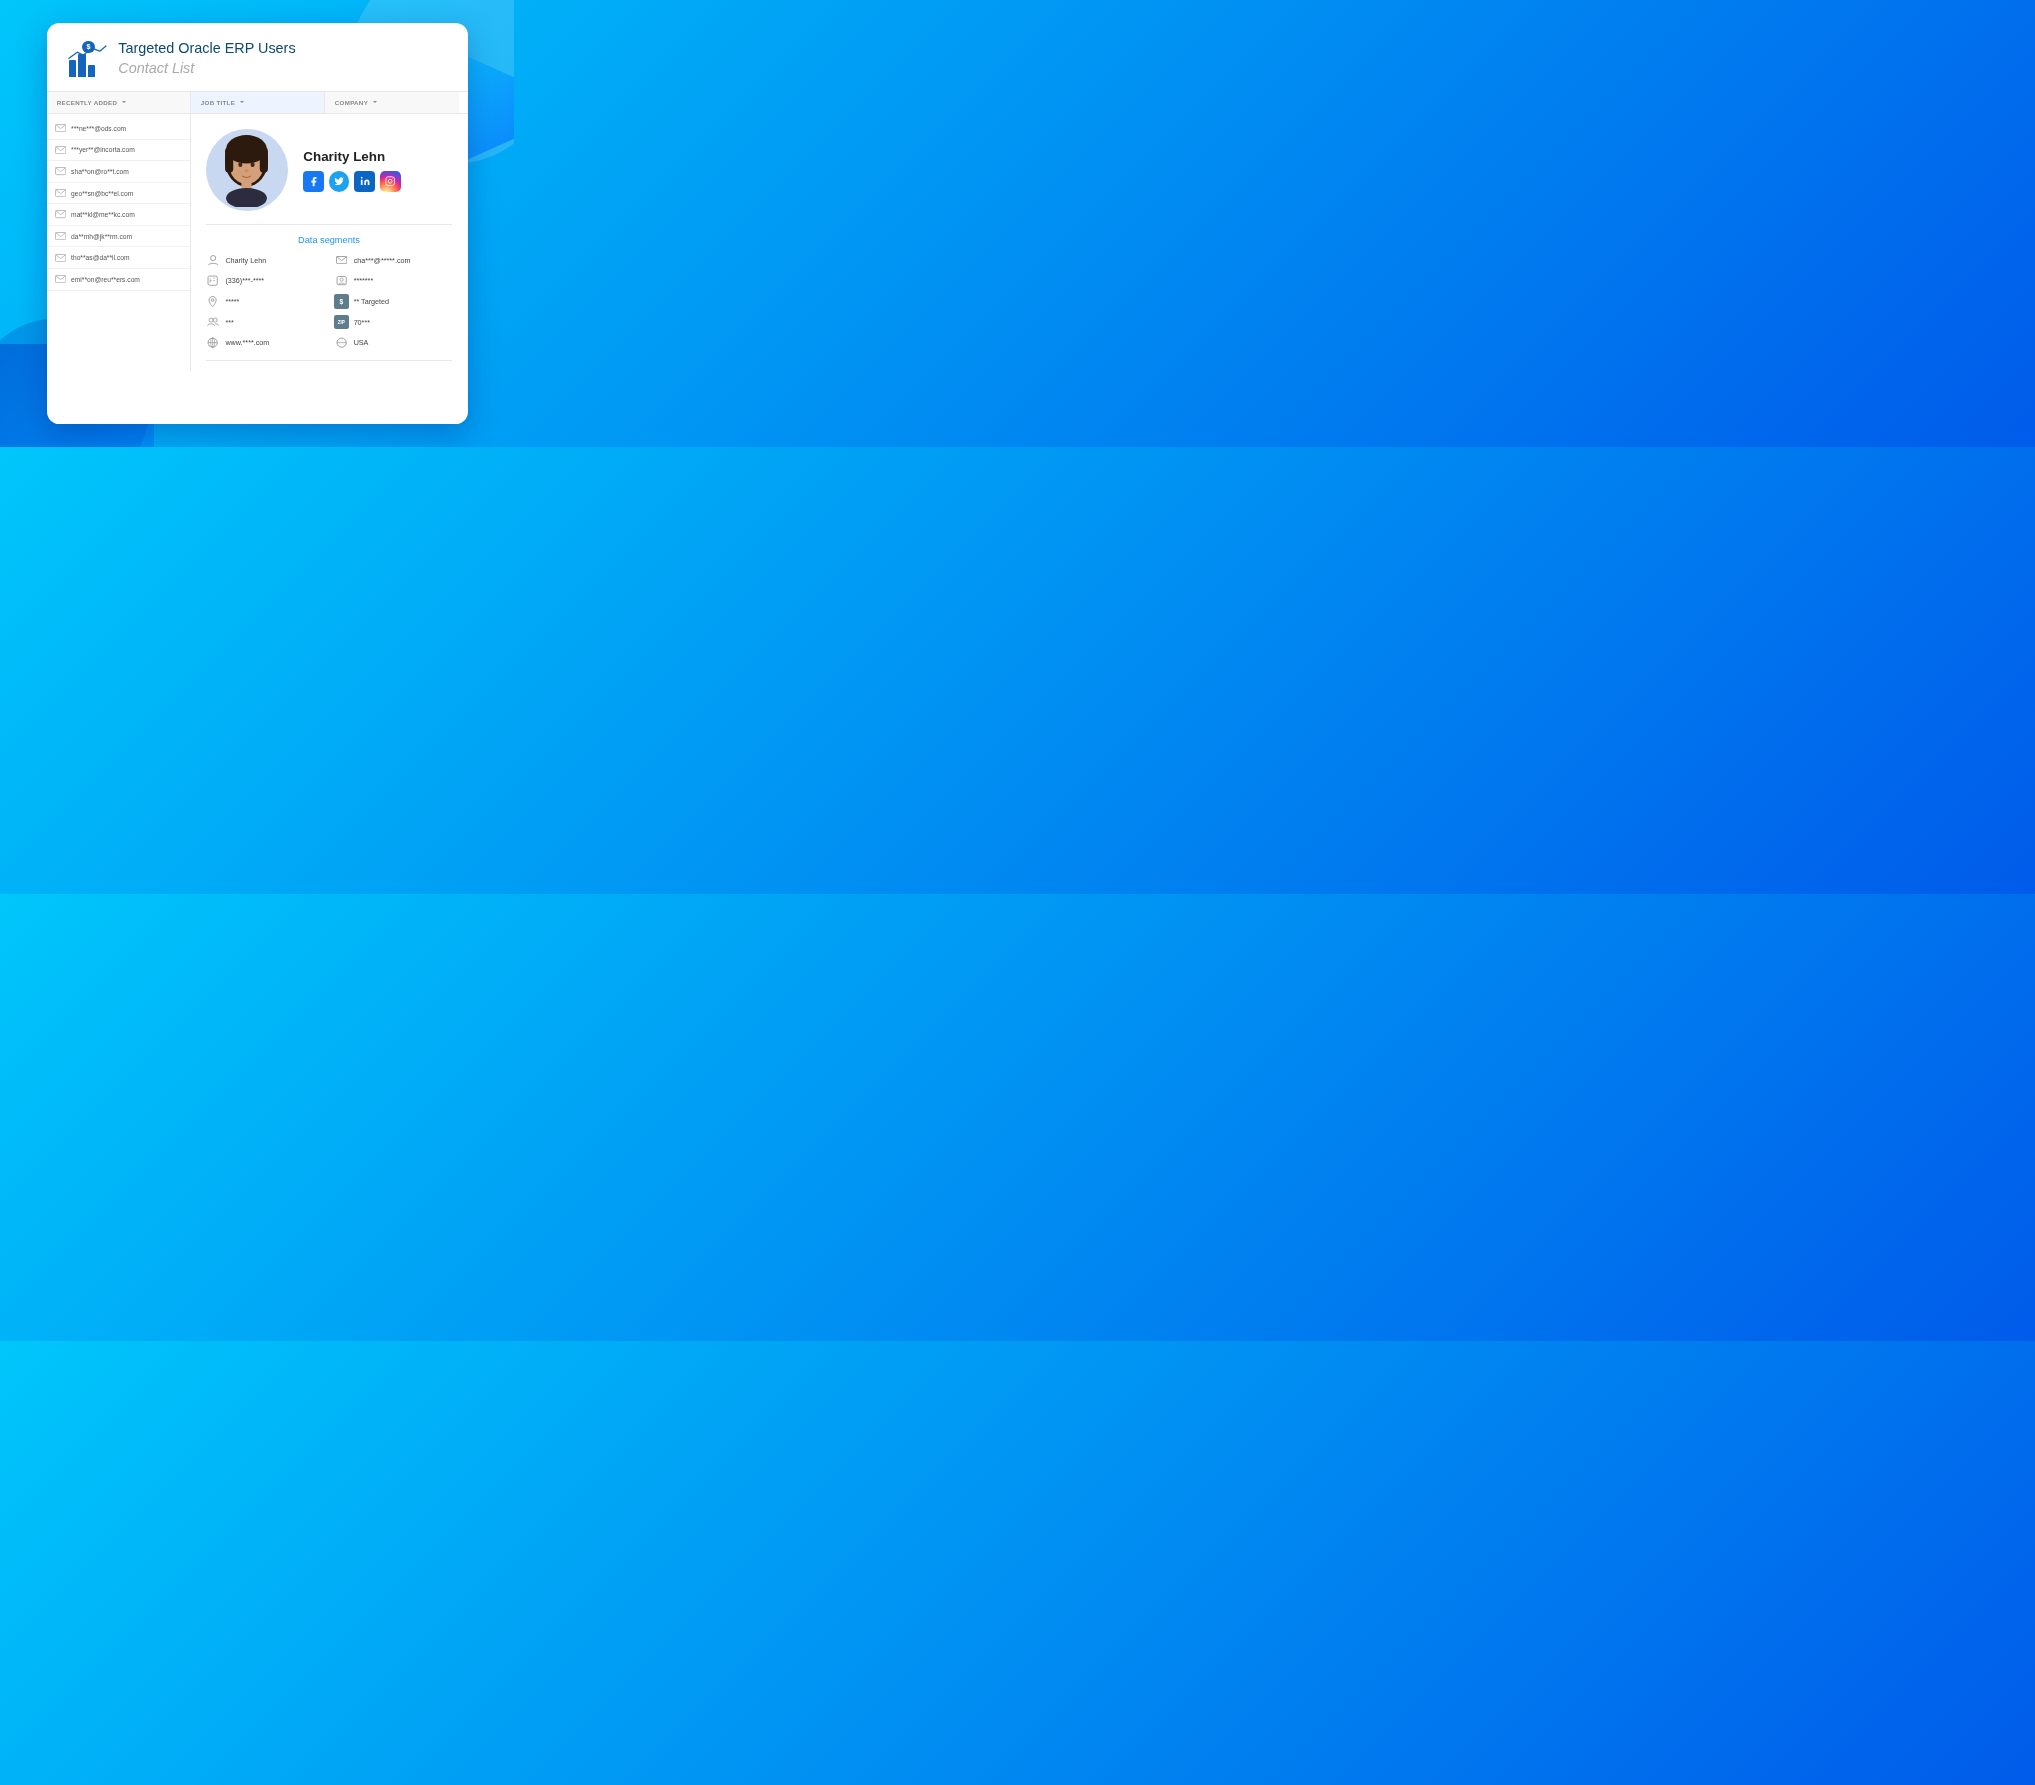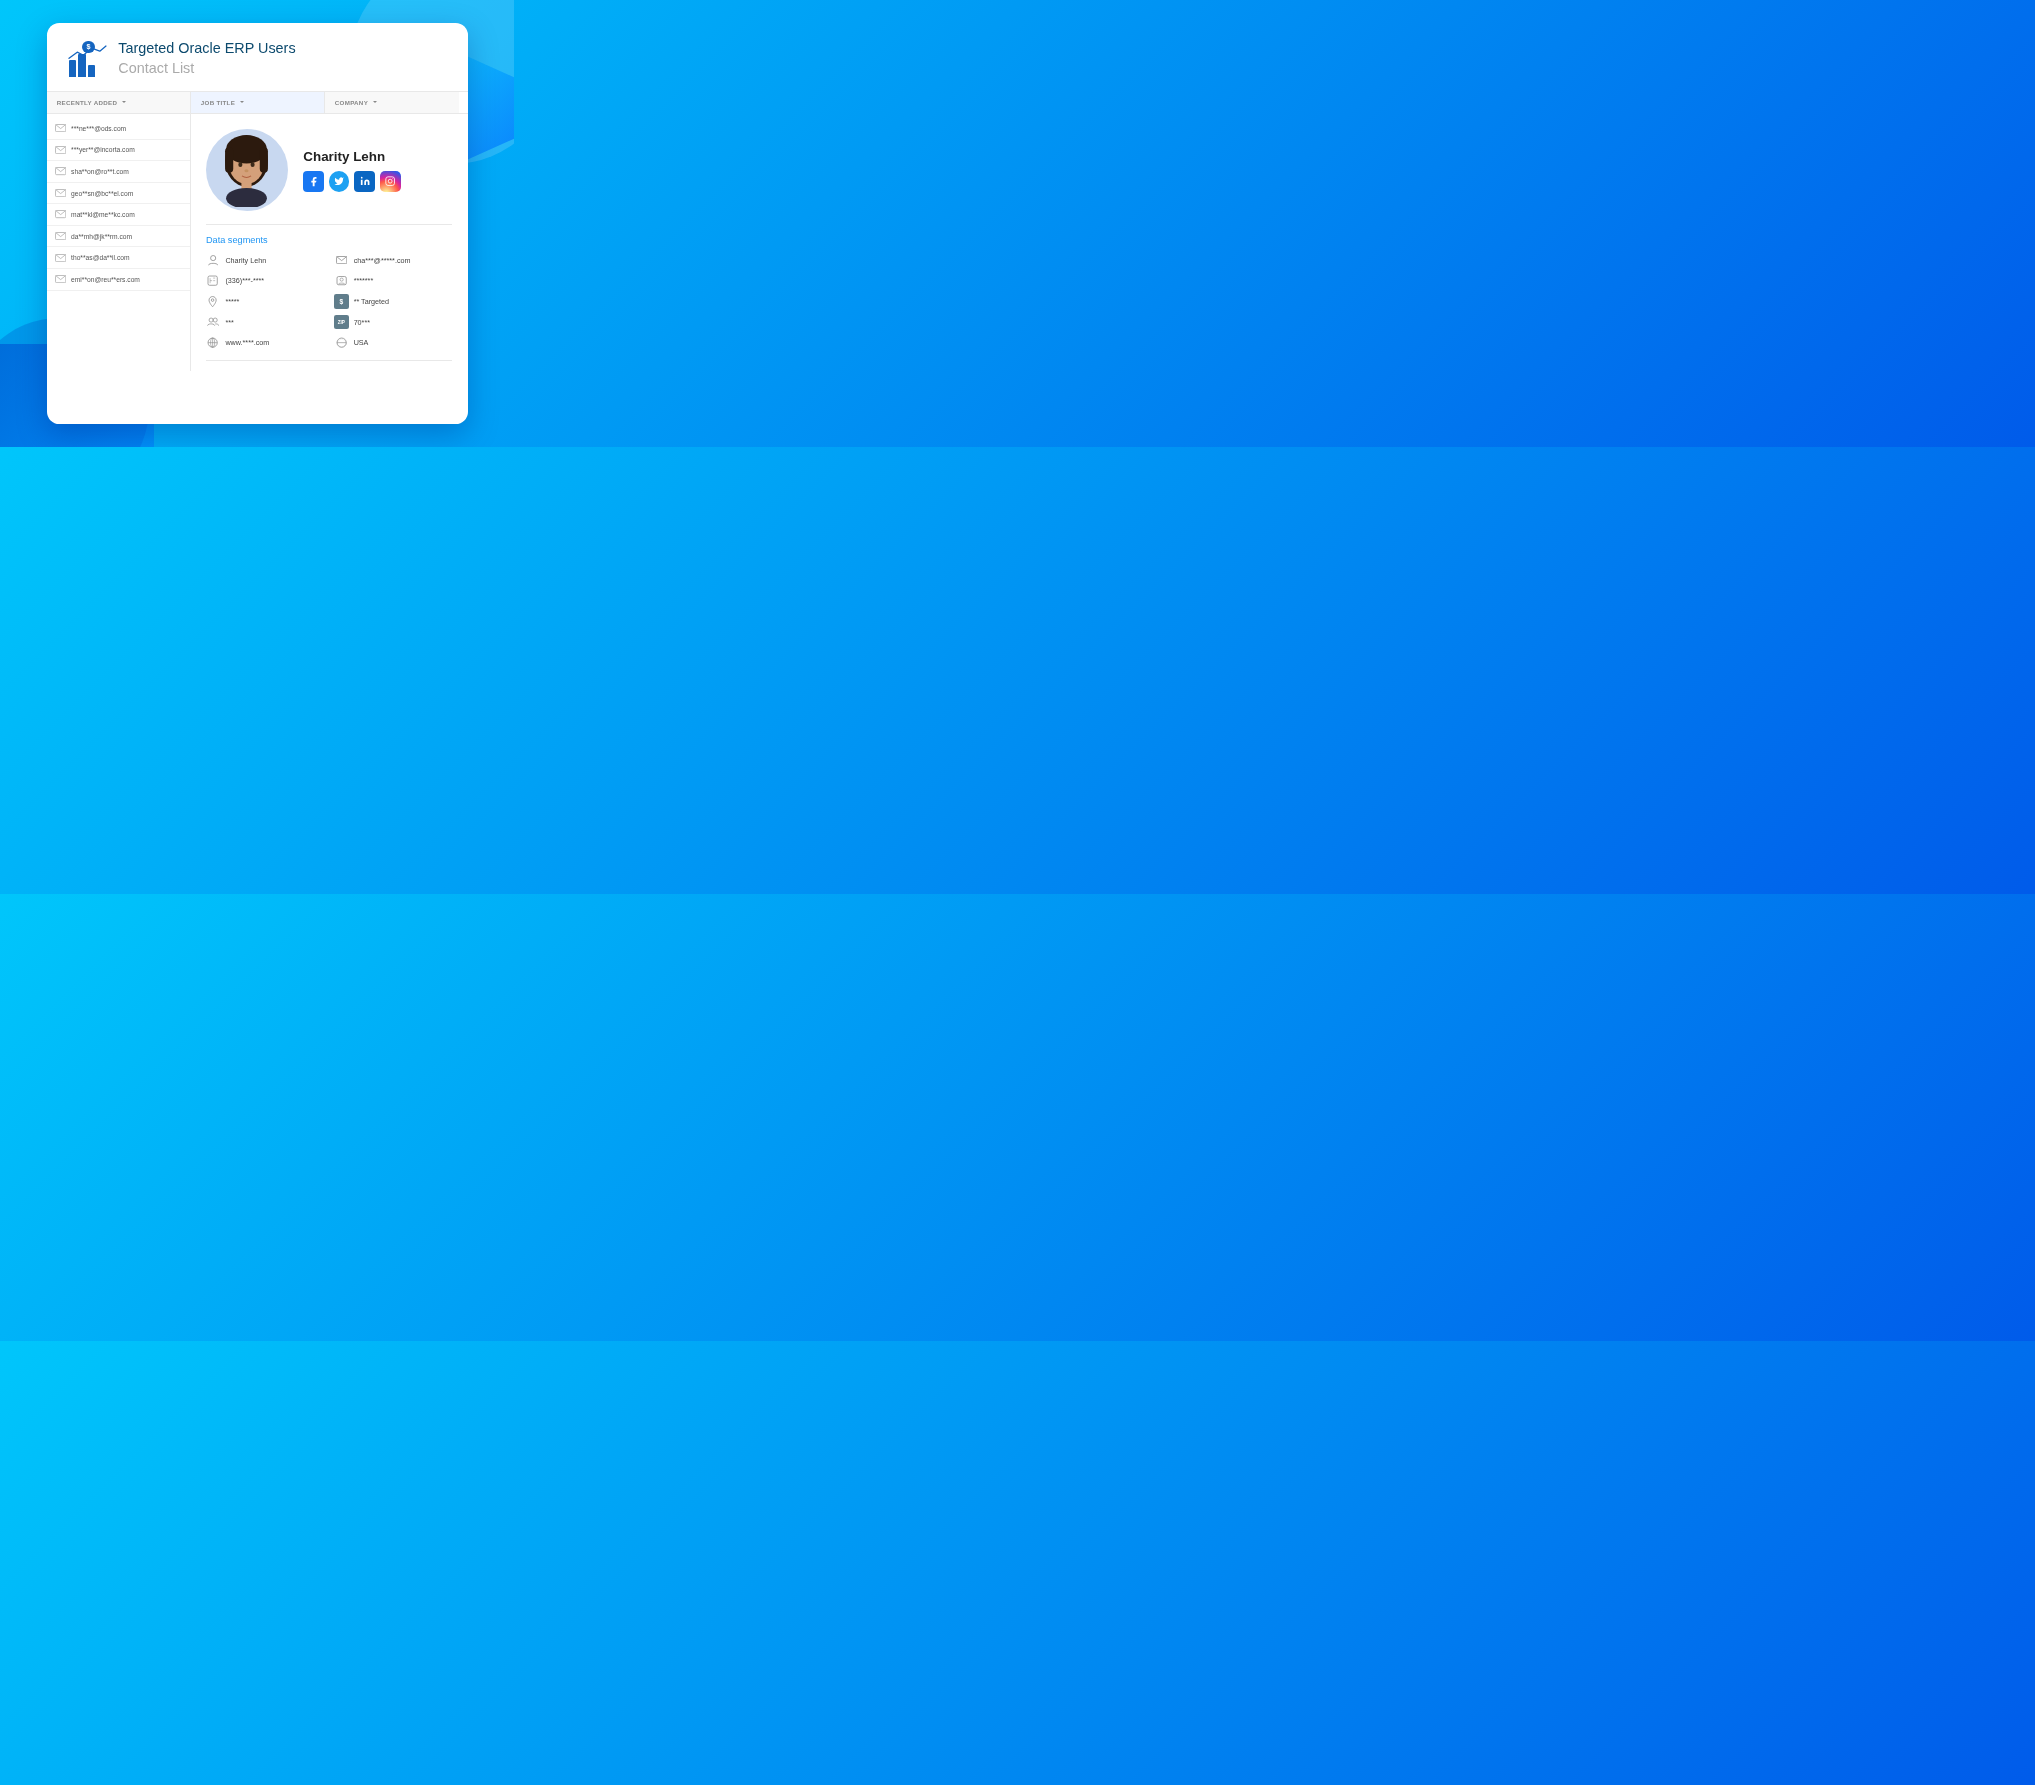--- a/index.html
+++ b/index.html
@@ -206,20 +206,21 @@
       background: radial-gradient(circle at 30% 107%, #fdf497 0%, #fdf497 5%, #fd5949 45%, #d6249f 60%, #285AEB 90%);
       border-radius: 5.1px;
     }
 
     
     .data-segments-title {
       font-size: 9.2px;
       color: #2196f3;
       font-weight: 500;
       margin-bottom: 8.2px;
+      text-align: center;
     }
 
     .data-grid {
       display: grid;
       grid-template-columns: 1fr 1fr;
       gap: 6.2px 10.3px;
     }
 
     .data-row {
       display: flex;
@@ -285,21 +286,21 @@
       </svg>
 
       <div style="position:absolute; bottom:0; left:2.1px; display:flex; align-items:flex-end; gap:2.1px;">
         <div style="width:7.2px; height:16.4px; background:#1565c0; border-radius:1px 1px 0 0;"></div>
         <div style="width:7.2px; height:22.6px; background:#1565c0; border-radius:1px 1px 0 0;"></div>
         <div style="width:7.2px; height:12.3px; background:#1565c0; border-radius:1px 1px 0 0;"></div>
       </div>
     </div>
     <div>
       <div style="font-size:14.4px; color:#0c4a6e; font-weight:400; line-height:1.35;">Targeted Oracle ERP Users</div>
-      <div style="font-size:14.4px; color:#aaa; font-weight:400; line-height:1.35;">Contact List</div>
+      <div style="font-size:14.4px; color:#aaa; font-weight:400; line-height:1.35;font-style:italic;">Contact List</div>
     </div>
   </div>
 
   <div class="filter-bar">
     <div class="filter-col filter-col-1">
       <span>RECENTLY ADDED</span>
       <span class="chevron"></span>
     </div>
     <div class="filter-col filter-col-2">
       <span>JOB TITLE</span>

